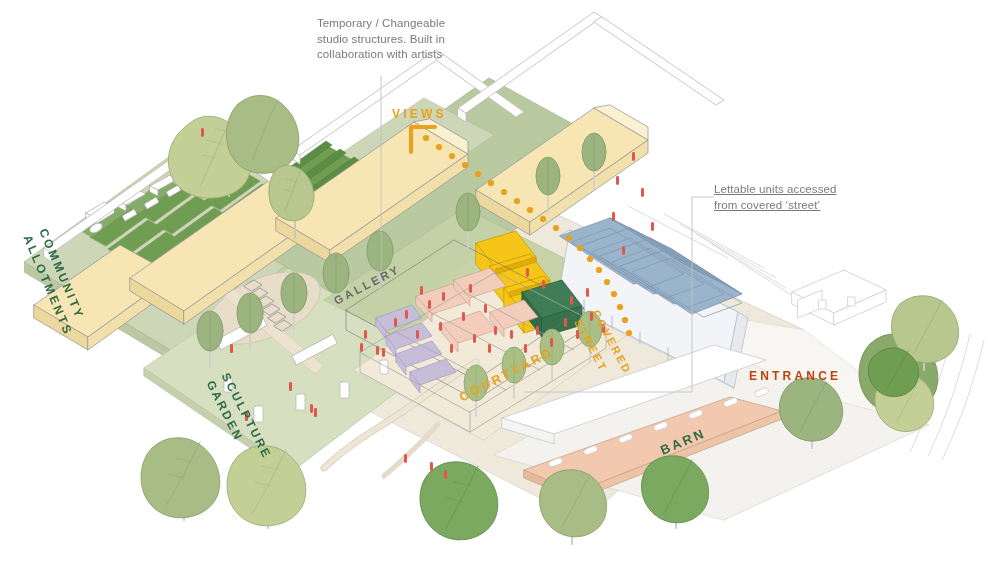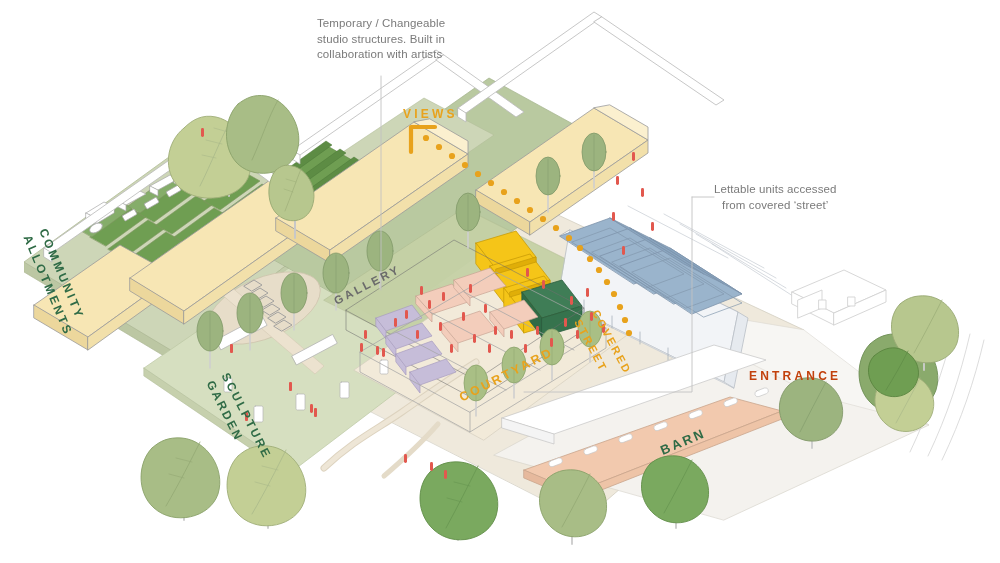--- a/index.html
+++ b/index.html
@@ -15,32 +15,32 @@
   .ann{
     position:absolute;
     font-family:"Liberation Sans", sans-serif;
     font-size:11.5px;
     line-height:15.5px;
     color:#7a7a7a;
     letter-spacing:.1px;
     white-space:pre-line;
   }
   .ann-top{left:293px;top:16px;text-align:left;}
-  .ann-right{left:690px;top:182px;text-align:center;}
+  .ann-right{left:690px;top:182px;text-decoration:underline;}
 
   .maplabel{
     position:absolute;
     font-family:"Liberation Sans", sans-serif;
     font-weight:600;
     white-space:pre-line;
     transform-origin:0 0;
     pointer-events:auto;
   }
   .lbl-views{
-    left:379px;top:107px;
+    left:368px;top:107px;
     color:#E8A21C;font-size:12px;letter-spacing:3.2px;font-weight:700;
   }
   .lbl-gallery{
     left:308px;top:296px;
     color:#6b6b6b;font-size:11.5px;letter-spacing:2.6px;
     transform:rotate(-27deg);
   }
   .lbl-courtyard{
     left:433px;top:392px;
     color:#E8A21C;font-size:12.5px;letter-spacing:2.8px;

